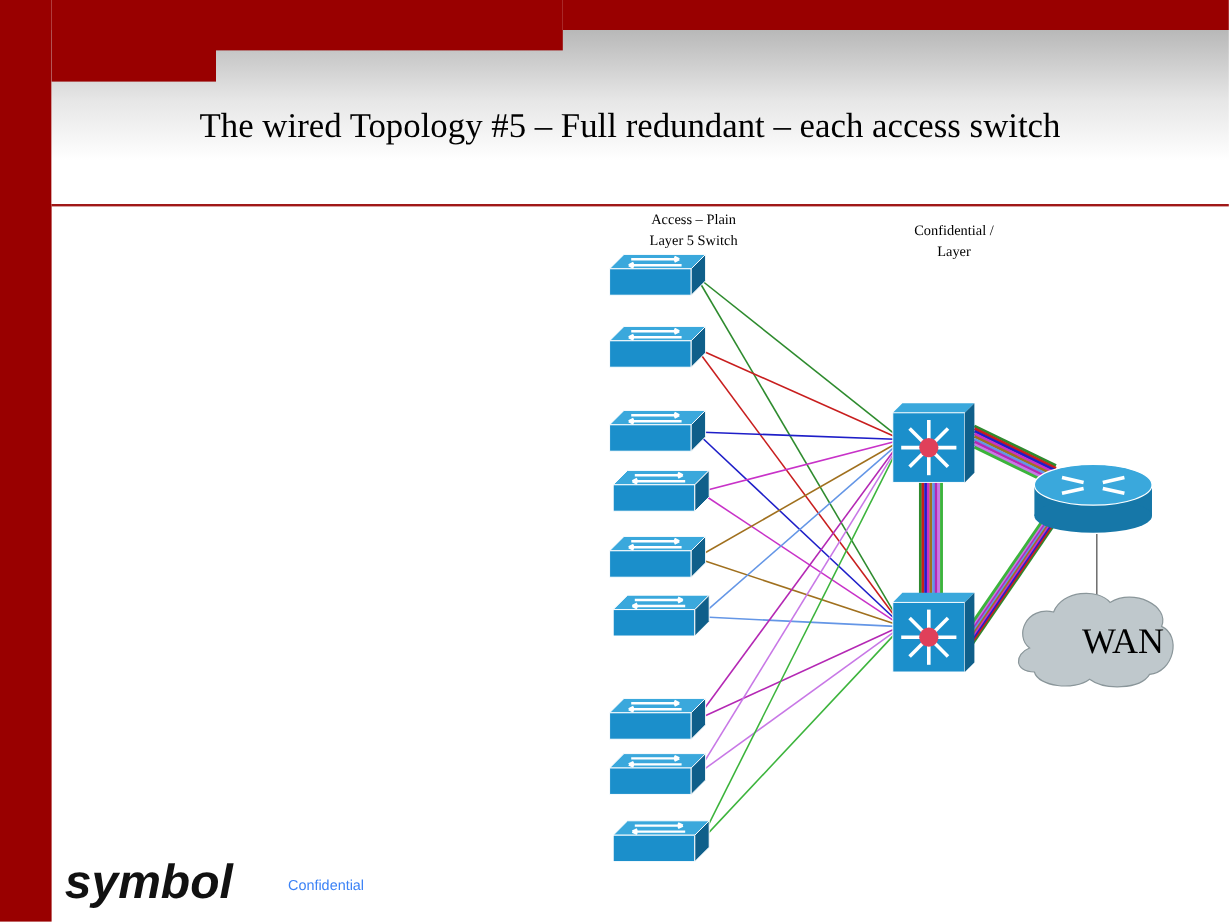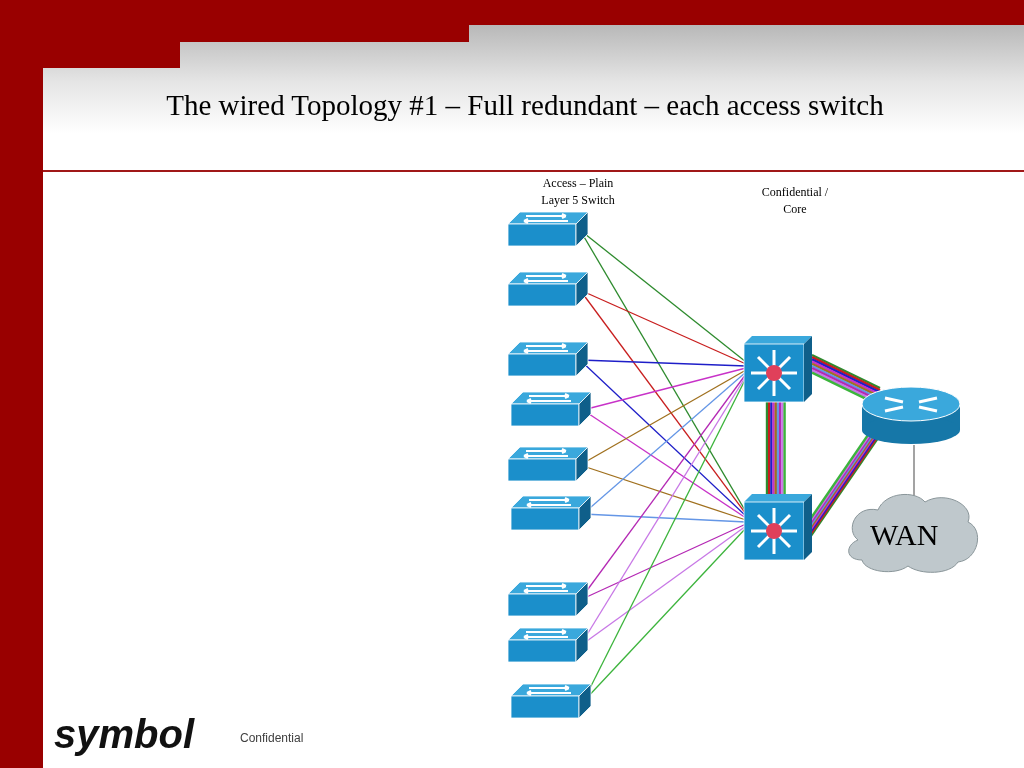--- a/index.html
+++ b/index.html
@@ -10,34 +10,34 @@
   #bar-top2 { left:180px; top:0; width:289px; height:42px; }
   #bar-top3 { left:469px; top:0; width:555px; height:25px; }
   #header-bg { position:absolute; left:43px; top:25px; width:981px; height:145px;
     background:linear-gradient(#b8b8b8 0%, #e6e6e6 40%, #ffffff 75%, #ffffff 100%); }
   #title { position:absolute; left:60px; top:84px; width:930px; text-align:center; font-size:29px; line-height:42px; color:#000; }
   #title-rule { position:absolute; left:43px; top:170px; width:981px; height:2px; background:#a01818; }
   .label { position:absolute; font-size:12px; line-height:17px; text-align:center; color:#000; }
   #access-label { left:518px; top:175px; width:120px; }
   #dist-label { left:735px; top:184px; width:120px; }
   #diagram { position:absolute; left:0; top:0; }
-  #wan-text { position:absolute; left:870px; top:518px; width:100px; text-align:left; font-size:30px; color:#000; }
-  #confidential { position:absolute; left:240px; top:731px; font-family:"Liberation Sans", sans-serif; font-size:12px; color:#404040; }
+  #wan-text { position:absolute; left:870px; top:518px; width:100px; text-align:right; font-size:30px; color:#000; }
+  #confidential { position:absolute; left:240px; top:731px; font-family:"Liberation Sans", sans-serif; font-size:12px; color:#3b82f6; }
 </style>
 </head>
 <body>
 
 <div class="red" id="bar-left"></div>
 <div id="header-bg"></div>
 <div class="red" id="bar-top1"></div>
 <div class="red" id="bar-top2"></div>
 <div class="red" id="bar-top3"></div>
 
 <div id="title">
-  <div>The wired Topology #1 – Full redundant – each access switch</div>
+  <div>The wired Topology #5 – Full redundant – each access switch</div>
 </div>
 <div id="title-rule"></div>
 
 <svg id="diagram" width="1024" height="768">
   <defs>
     <g id="l2switch">
       <polygon points="0,12 12,0 80,0 68,12" fill="#3aa8dc" stroke="#fff" stroke-width="0.8"></polygon>
       <rect x="0" y="12" width="68" height="22" fill="#1b8fcb" stroke="#fff" stroke-width="0.8"></rect>
       <polygon points="68,12 80,0 80,22 68,34" fill="#0f5f8a" stroke="#fff" stroke-width="0.8"></polygon>
       <path d="M18,4 l40,0 M58,4 l-4,-2 M58,4 l-4,2" stroke="#fff" stroke-width="2" fill="none"></path>
@@ -135,16 +135,16 @@
     <text x="54" y="748" font-family="Liberation Sans, sans-serif" font-weight="bold" font-style="italic" font-size="40" fill="#111">symbol</text>
   </g>
 </svg>
 
 <div class="label" id="access-label">
   <div>Access – Plain</div>
   <div>Layer 5 Switch</div>
 </div>
 <div class="label" id="dist-label">
   <div>Confidential /</div>
-  <div>Core</div>
+  <div>Layer</div>
 </div>
 <div id="wan-text">WAN</div>
 <div id="confidential">Confidential</div>
 
 </body></html>

